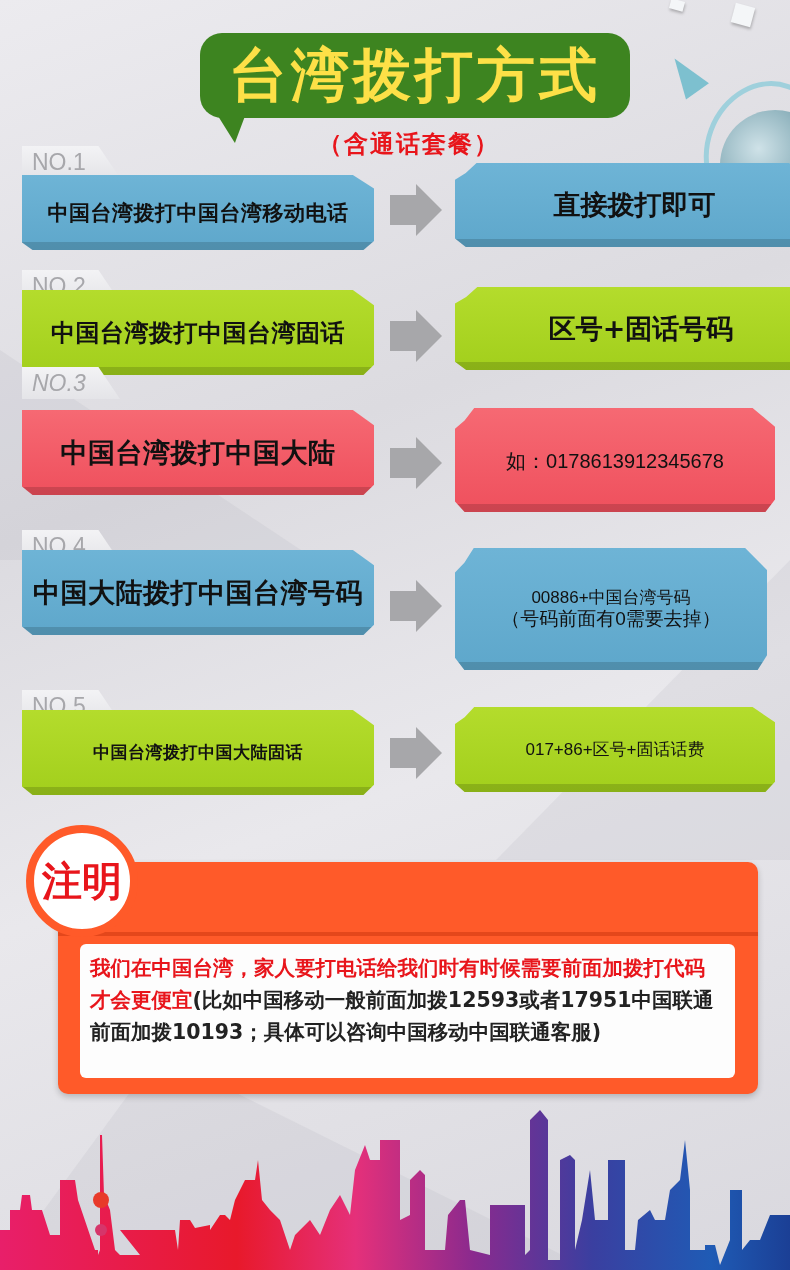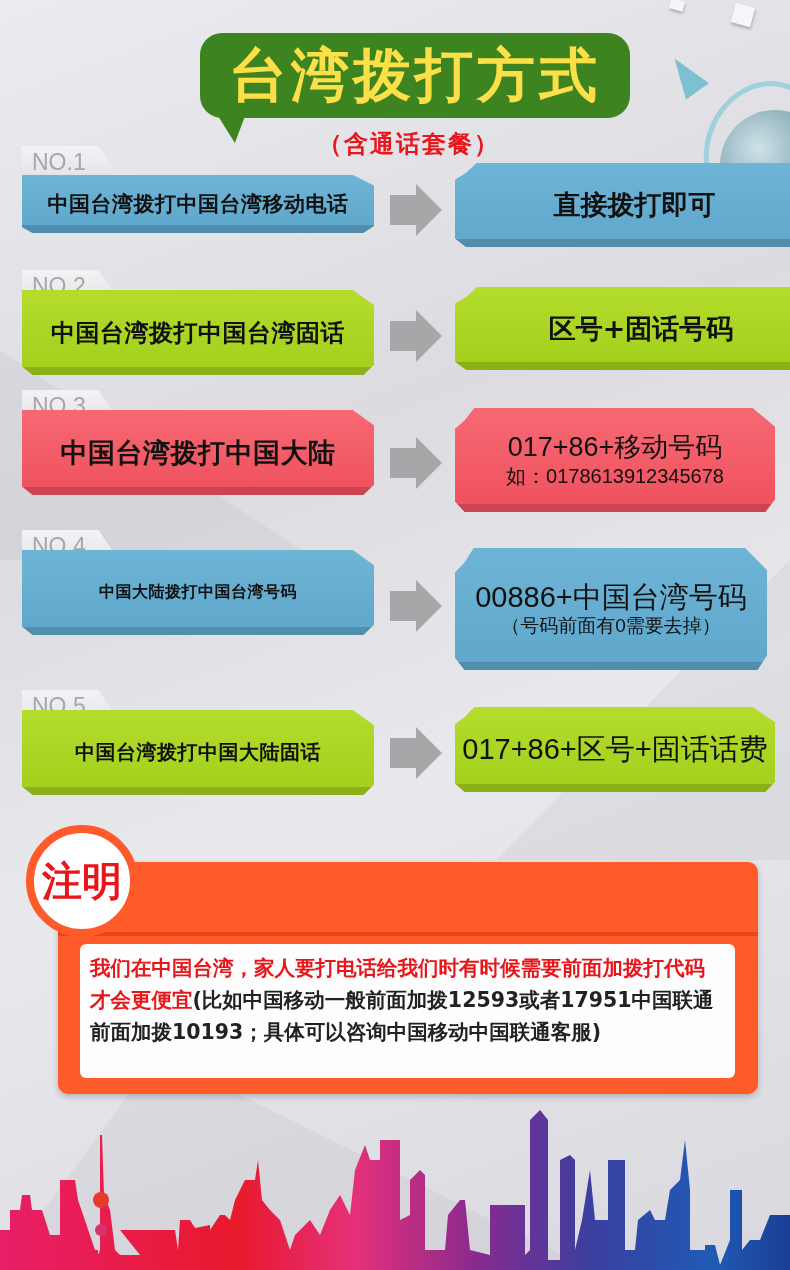--- a/index.html
+++ b/index.html
@@ -28,21 +28,21 @@
   .box.right{clip-path:polygon(3% 12%,6% 0,93% 0,100% 18%,100% 88%,97% 100%,3% 100%,0 90%,0 20%);}
   .box::after{content:"";position:absolute;left:0;right:0;bottom:0;height:8px;background:rgba(0,0,0,0.15);}
   .blue{background:linear-gradient(#6eb4d6,#5ea7cb);}
   .green{background:linear-gradient(#b4dc2c,#a2cf1c);}
   .red{background:linear-gradient(#f66973,#ef505d);}
   .arrow{position:absolute;width:52px;height:52px;}
   .arrow .shaft{position:absolute;left:0;top:11px;width:28px;height:30px;background:#a7a7aa;}
   .arrow .head{position:absolute;left:26px;top:0;width:0;height:0;border-top:26px solid transparent;border-bottom:26px solid transparent;border-left:26px solid #a7a7aa;}
   .t-left{font-size:21px;letter-spacing:0.5px;white-space:nowrap;}
   .t-big{font-size:27px;}
-  .t-mid{font-size:29px;font-weight:normal;font-family:"Liberation Sans",sans-serif;line-height:1.15;}
+  .t-mid{font-size:17px;font-weight:normal;font-family:"Liberation Sans",sans-serif;line-height:1.15;}
   .t-small{font-size:21px;font-weight:normal;font-family:"Liberation Sans",sans-serif;line-height:1.15;}
   
   .note-panel{position:absolute;left:58px;top:862px;width:700px;height:232px;background:#ff5a29;border-radius:10px;
     box-shadow:0 3px 6px rgba(0,0,0,0.2);}
   .note-bar{position:absolute;left:58px;top:932px;width:700px;height:4px;background:#e4471b;}
   .note-body{position:absolute;left:80px;top:944px;width:655px;height:134px;background:#fdfdfd;border-radius:6px;
     padding:8px 10px;box-sizing:border-box;font-size:20.5px;line-height:32px;color:#222;font-weight:bold;}
   .note-body .red-txt{color:#e8151b;}
   .note-badge{position:absolute;left:26px;top:825px;width:112px;height:112px;border-radius:50%;background:#fff;
     border:8px solid #ff5a29;box-sizing:border-box;display:flex;align-items:center;justify-content:center;}
@@ -63,21 +63,21 @@
 <div class="ring" style="left:705px;top:80px;width:110px;height:130px;transform:rotate(20deg);"></div>
 <div class="globe"></div>
 
 <div class="title-tail"></div>
 <div class="title-bubble">
   <span class="title-text">台湾拨打方式</span>
 </div>
 <div class="subtitle">（含通话套餐）</div>
 
 <div class="no-tab" style="left:22px;top:146px;">NO.1</div>
-<div class="box blue" style="left:22px;top:175px;width:352px;height:58px;">
+<div class="box blue" style="left:22px;top:175px;width:352px;height:75px;">
   <span class="t-left">中国台湾拨打中国台湾移动电话</span>
 </div>
 <div class="arrow" style="left:390px;top:184px;">
     <div class="shaft"></div>
     <div class="head"></div>
   </div>
 <div class="box blue right" style="left:455px;top:163px;width:359px;height:84px;">
   <span class="t-big">直接拨打即可</span>
 </div>
 
@@ -86,49 +86,48 @@
   <span class="t-left" style="font-size:24px;">中国台湾拨打中国台湾固话</span>
 </div>
 <div class="arrow" style="left:390px;top:310px;">
     <div class="shaft"></div>
     <div class="head"></div>
   </div>
 <div class="box green right" style="left:455px;top:287px;width:372px;height:83px;">
   <span class="t-big">区号+固话号码</span>
 </div>
 
-<div class="no-tab" style="left:22px;top:390px;">NO.3</div>
+<div class="no-tab" style="left:22px;top:367px;font-style:italic;">NO.3</div>
 <div class="box red" style="left:22px;top:410px;width:352px;height:85px;">
   <span class="t-left" style="font-size:27px;">中国台湾拨打中国大陆</span>
 </div>
 <div class="arrow" style="left:390px;top:437px;">
     <div class="shaft"></div>
     <div class="head"></div>
   </div>
 <div class="box red right" style="left:455px;top:408px;width:320px;height:104px;">
-  <span class="t-mid" style="font-size:27px;">017+86+移动号码</span>
   <span class="t-small" style="font-size:20px;margin-top:2px;">如：0178613912345678</span>
 </div>
 
 <div class="no-tab" style="left:22px;top:530px;">NO.4</div>
 <div class="box blue" style="left:22px;top:550px;width:352px;height:85px;">
-  <span class="t-left" style="font-size:16px;">中国大陆拨打中国台湾号码</span>
+  <span class="t-left" style="font-size:27px;">中国大陆拨打中国台湾号码</span>
 </div>
 <div class="arrow" style="left:390px;top:580px;">
     <div class="shaft"></div>
     <div class="head"></div>
   </div>
 <div class="box blue right" style="left:455px;top:548px;width:312px;height:122px;">
   <span class="t-mid">00886+中国台湾号码</span>
   <span class="t-small" style="font-size:19px;">（号码前面有0需要去掉）</span>
 </div>
 
 <div class="no-tab" style="left:22px;top:690px;">NO.5</div>
 <div class="box green" style="left:22px;top:710px;width:352px;height:85px;">
-  <span class="t-left" style="font-size:20px;">中国台湾拨打中国大陆固话</span>
+  <span class="t-left" style="font-size:17px;">中国台湾拨打中国大陆固话</span>
 </div>
 <div class="arrow" style="left:390px;top:727px;">
     <div class="shaft"></div>
     <div class="head"></div>
   </div>
 <div class="box green right" style="left:455px;top:707px;width:320px;height:85px;">
   <span class="t-mid">017+86+区号+固话话费</span>
 </div>
 
 <div class="note-panel"></div>

